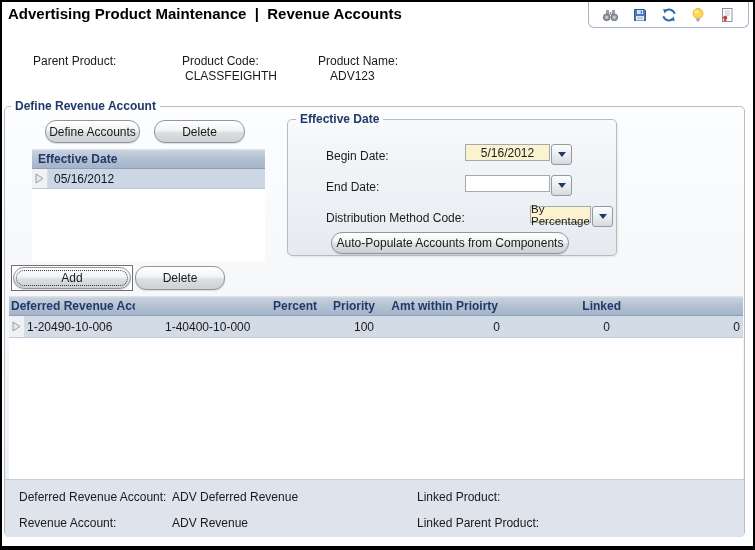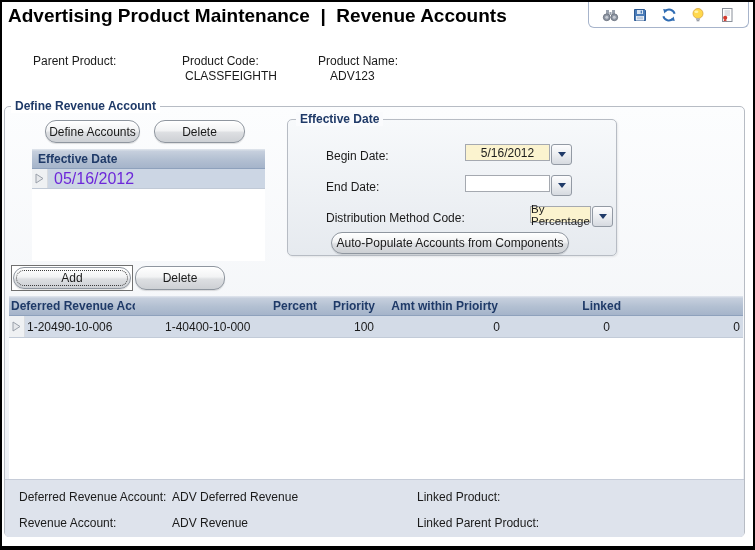--- a/index.html
+++ b/index.html
@@ -8,21 +8,21 @@
   .window {
     position:relative; width:755px; height:550px;
     border:2px solid #000; border-bottom-width:4px;
     background:#fff; overflow:hidden;
   }
   .canvas { position:absolute; inset:0; }
 
   
   .page-title {
     position:absolute; left:6px; top:3px;
-    font-size:19px; font-weight:bold; color:#000; white-space:pre;
+    font-size:15px; font-weight:bold; color:#000; white-space:pre;
   }
   .toolbar {
     position:absolute; left:586px; top:0; width:161px; height:26px;
     background:#fff; border:1px solid #a7b4cb; border-top:none;
     border-radius:0 0 6px 6px;
     display:flex; align-items:center; justify-content:center; gap:11px;
   }
   .tool-btn { width:18px; height:17px; display:flex; align-items:center; justify-content:center; cursor:pointer; }
 
   
@@ -74,21 +74,21 @@
     background:linear-gradient(180deg,#e2e7ee 0%, #c6cfdd 12%, #b3c0d2 55%, #a5b4ca 100%);
     border-bottom:1px solid #8ea1bc;
     color:#1f3a68; font-weight:bold; font-size:12px;
     display:flex; align-items:center;
   }
   .sel-cell { display:flex; align-items:center; justify-content:center; background:#eff1f3; border-right:1px solid #d9dce0; }
 
   
   .eff-list { position:absolute; left:27px; top:42px; width:233px; height:112px; background:#fff; }
   .eff-list .grid-header { height:20px; padding-left:6px; }
-  .eff-row { display:flex; height:20px; background:#ccd6e4; border-bottom:1px solid #c0c9d6; font-size:16px; color:#6d28d9; cursor:pointer; }
+  .eff-row { display:flex; height:20px; background:#ccd6e4; border-bottom:1px solid #c0c9d6; font-size:12px; color:#0f172a; cursor:pointer; }
   .eff-row .sel-cell { width:16px; }
   .eff-row .eff-date { display:flex; align-items:center; padding-left:6px; }
 
   
   .combo { position:absolute; height:21px; display:flex; cursor:pointer; }
   .combo-field {
     height:17px; border:1px solid #a5a9b0; background:#fff;
     font-size:12px; color:#1a1a1a; display:flex; align-items:center; justify-content:center;
   }
   .combo-field.yellow { background:#fbf3cf; }

